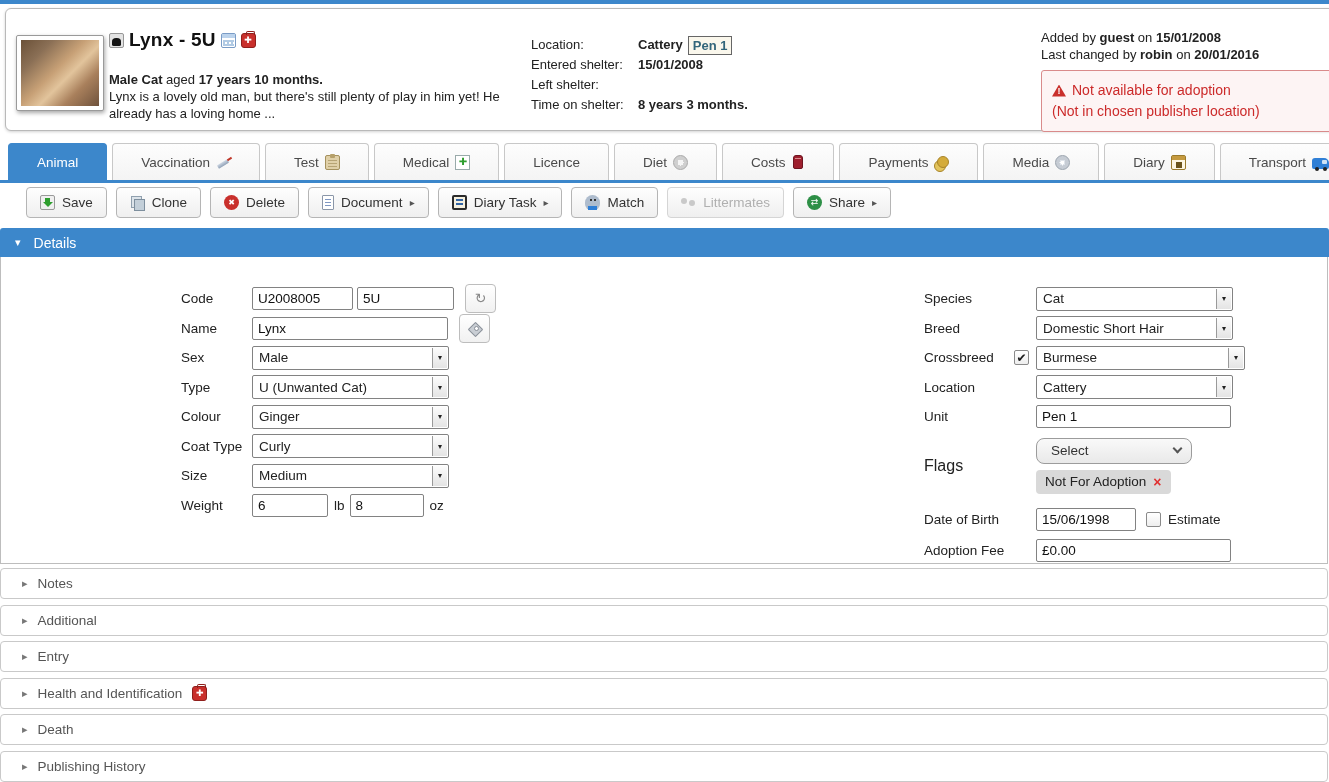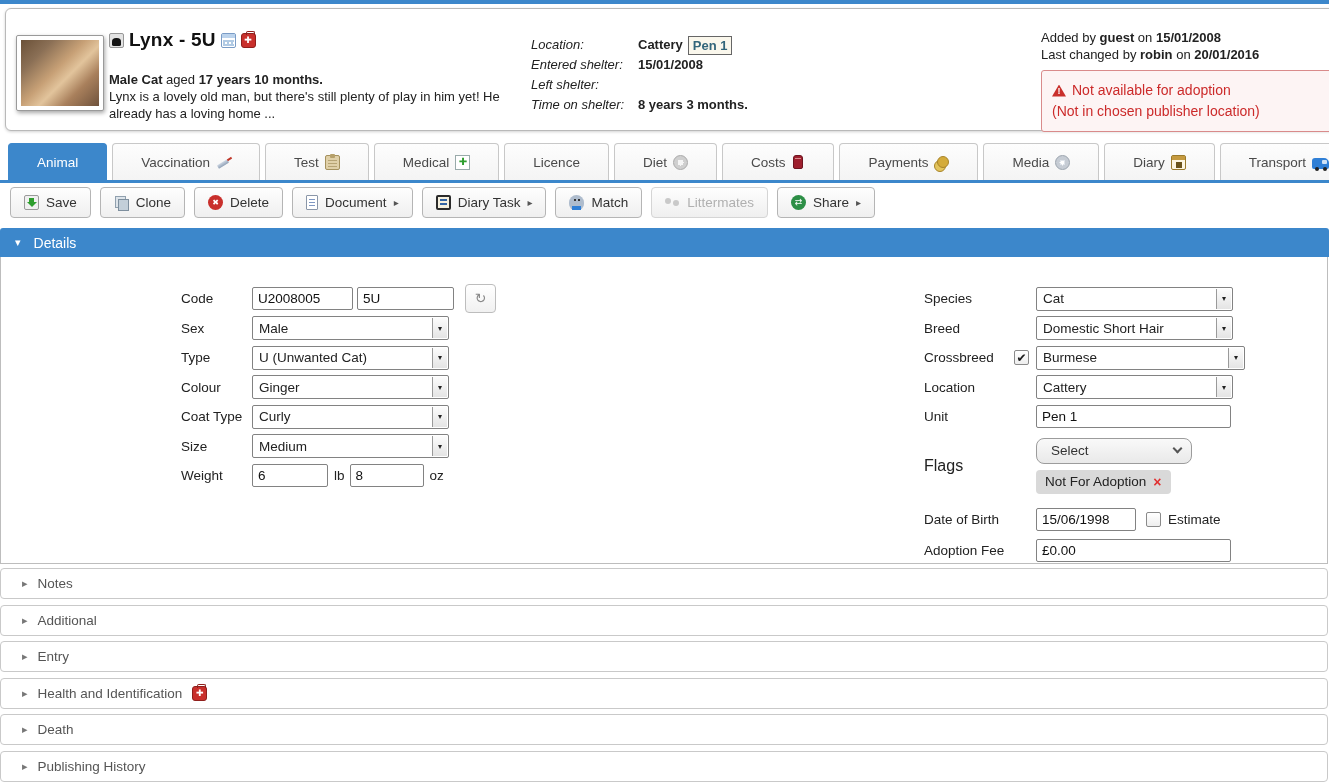--- a/index.html
+++ b/index.html
@@ -17,21 +17,21 @@
     border:1px solid #9a9a9a; border-radius:2px; padding:4px; box-shadow:1px 2px 4px rgba(0,0,0,.35); cursor:pointer; }
   .photo-inner { width:100%; height:100%;
     background:linear-gradient(135deg,#6b5138 0%,#8a6f55 22%,#c7a076 45%,#e2c49c 58%,#a9805c 75%,#6f523c 100%); }
   .title-row { position:absolute; left:103px; top:20px; display:flex; align-items:center; gap:5px; }
   .title { font-size:19px; font-weight:bold; color:#111; letter-spacing:.2px; }
   .summary { position:absolute; left:103px; top:62px; width:398px; font-size:13px; line-height:17px; color:#222; }
   .summary b { font-weight:bold; }
 
   .mid-col { position:absolute; left:525px; top:26px; font-size:13px; line-height:20px; }
   .mid-row { display:flex; align-items:center; height:20px; }
-  .mid-label { width:107px;font-style:italic; }
+  .mid-label { width:107px; }
   .mid-val { font-weight:bold; }
   .unit-badge { display:inline-block; margin-left:5px; padding:0 4px; border:1px solid #666;
     background:#faf7ec; color:#32657a; font-weight:bold; font-size:13px; line-height:17px; }
 
   .right-col { position:absolute; left:1035px; top:20px; font-size:13px; line-height:17px; }
   .warning-box { margin-top:7px; width:330px; border:1px solid #d98b8b; background:#fdf4f4;
     border-radius:3px; padding:9px 10px; color:#cc2a2a; font-size:14px; line-height:21px; }
   .warning-line1 { display:flex; align-items:center; gap:6px; }
 
   .i-warning { position:relative; width:14px; height:12px; display:inline-block;
@@ -41,21 +41,21 @@
 
   
   .tabs { position:absolute; left:0; top:143px; width:1329px; height:40px;
     border-bottom:3px solid #3c87cb; display:flex; align-items:flex-end; gap:5px; padding-left:8px; }
   .tab { height:37px; display:flex; align-items:center; gap:6px; padding:0 28px;
     background:linear-gradient(#fdfdfd,#f4f4f4); border:1px solid #c8c8c8; border-bottom:none;
     border-radius:4px 4px 0 0; font-size:13.5px; color:#4a4a4a; cursor:pointer; white-space:nowrap; }
   .tab.active { background:#3c87cb; border-color:#3c87cb; color:#fff; }
 
   
-  .toolbar { position:absolute; left:0; top:187px; display:flex; gap:9px; padding-left:10px; }
+  .toolbar { position:absolute; left:0; top:187px; display:flex; gap:9px; padding-left:26px; }
   .btn { height:31px; display:flex; align-items:center; gap:7px; padding:0 13px;
     background:linear-gradient(#fefefe,#efefef); border:1px solid #b5b5b5; border-radius:4px;
     font-size:13.5px; color:#333; cursor:pointer; white-space:nowrap; }
   .btn.disabled { color:#b0b0b0; border-color:#d5d5d5; cursor:default; }
   .menu-caret { font-size:10px; color:#555; }
 
   
   .details-bar { position:absolute; left:0; top:228px; width:1329px; height:29px; background:#3c87cb;
     border-radius:3px 3px 0 0; display:flex; align-items:center; gap:13px; padding-left:15px;
     color:#fff; font-size:14px; cursor:pointer; }
@@ -364,20 +364,27 @@
     <div class="col-left">
       <div class="frow">
         <span class="flabel">Code</span>
         <input class="txt" style="width: 101px;" value="U2008005">
         <input class="txt" style="width: 97px; margin-left: 4px;" value="5U">
         <span class="sq-btn">
             <span class="i-refresh">↻</span>
           </span>
       </div>
       <div class="frow">
+        <span class="flabel">Name</span>
+        <input class="txt" style="width: 196px;" value="Lynx">
+        <span class="sq-btn">
+            <span class="ico i-tag"></span>
+          </span>
+      </div>
+      <div class="frow">
         <span class="flabel">Sex</span>
         <span class="sel" style="width:197px">
             <span>Male</span>
             <span class="arrow">▾</span>
           </span>
       </div>
       <div class="frow">
         <span class="flabel">Type</span>
         <span class="sel" style="width:197px">
             <span>U (Unwanted Cat)</span>

